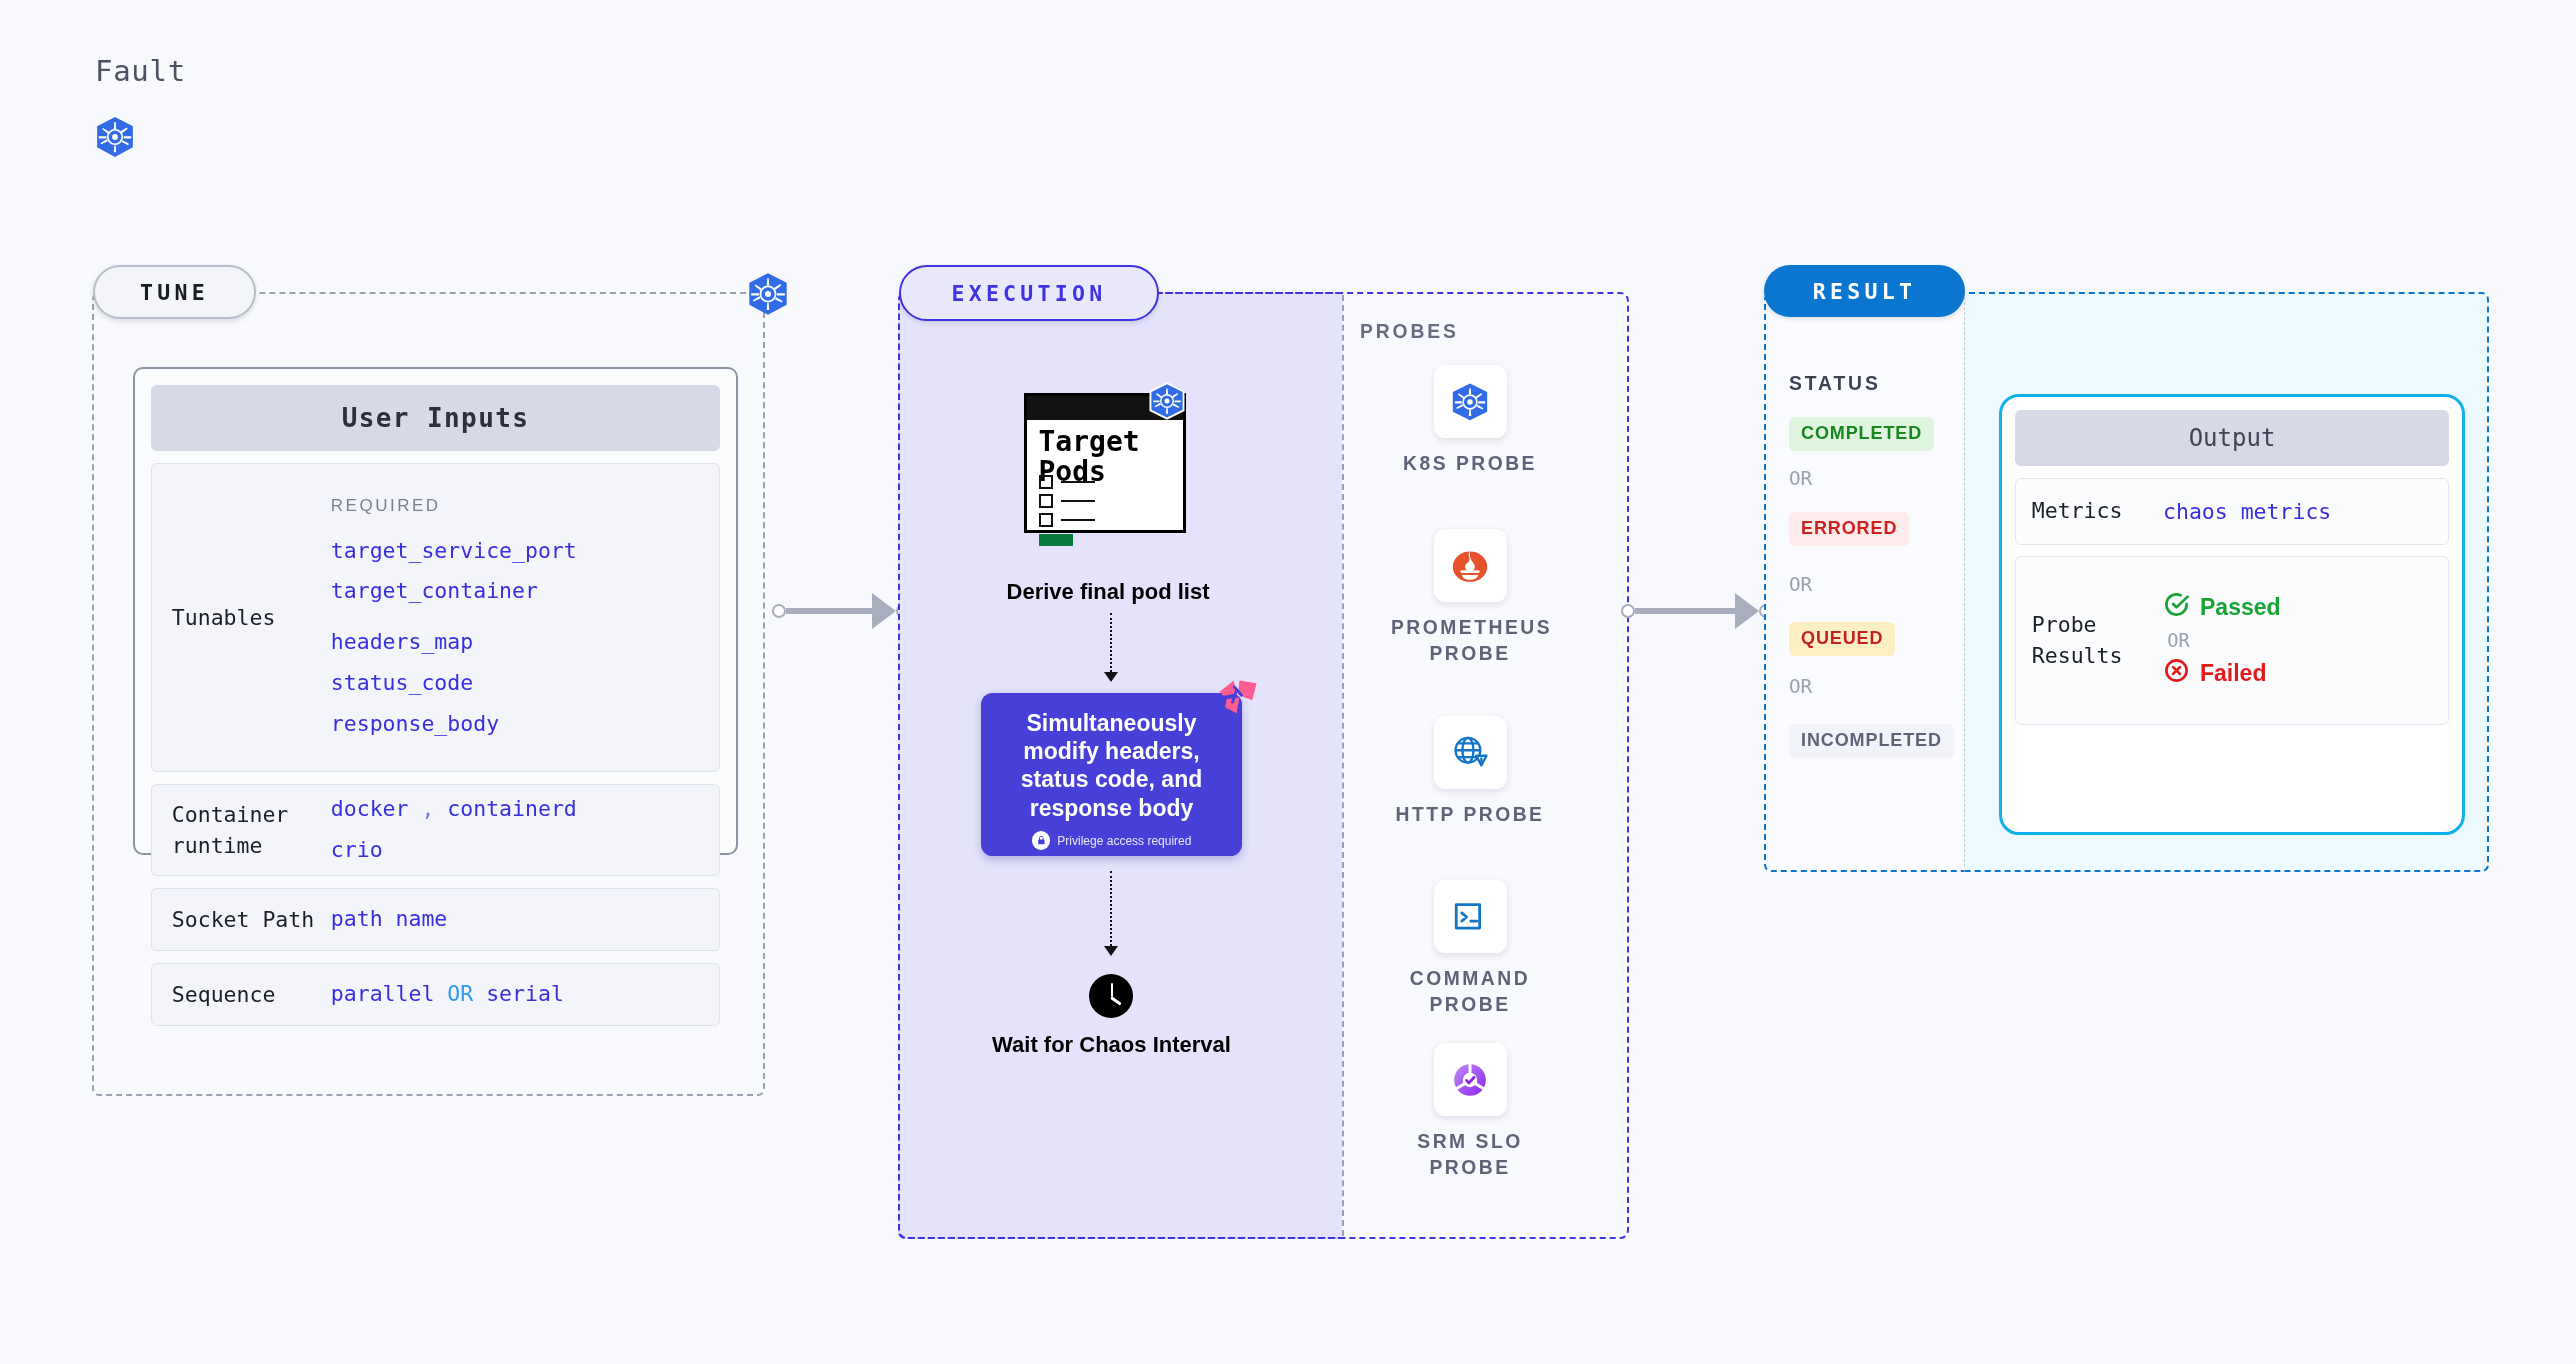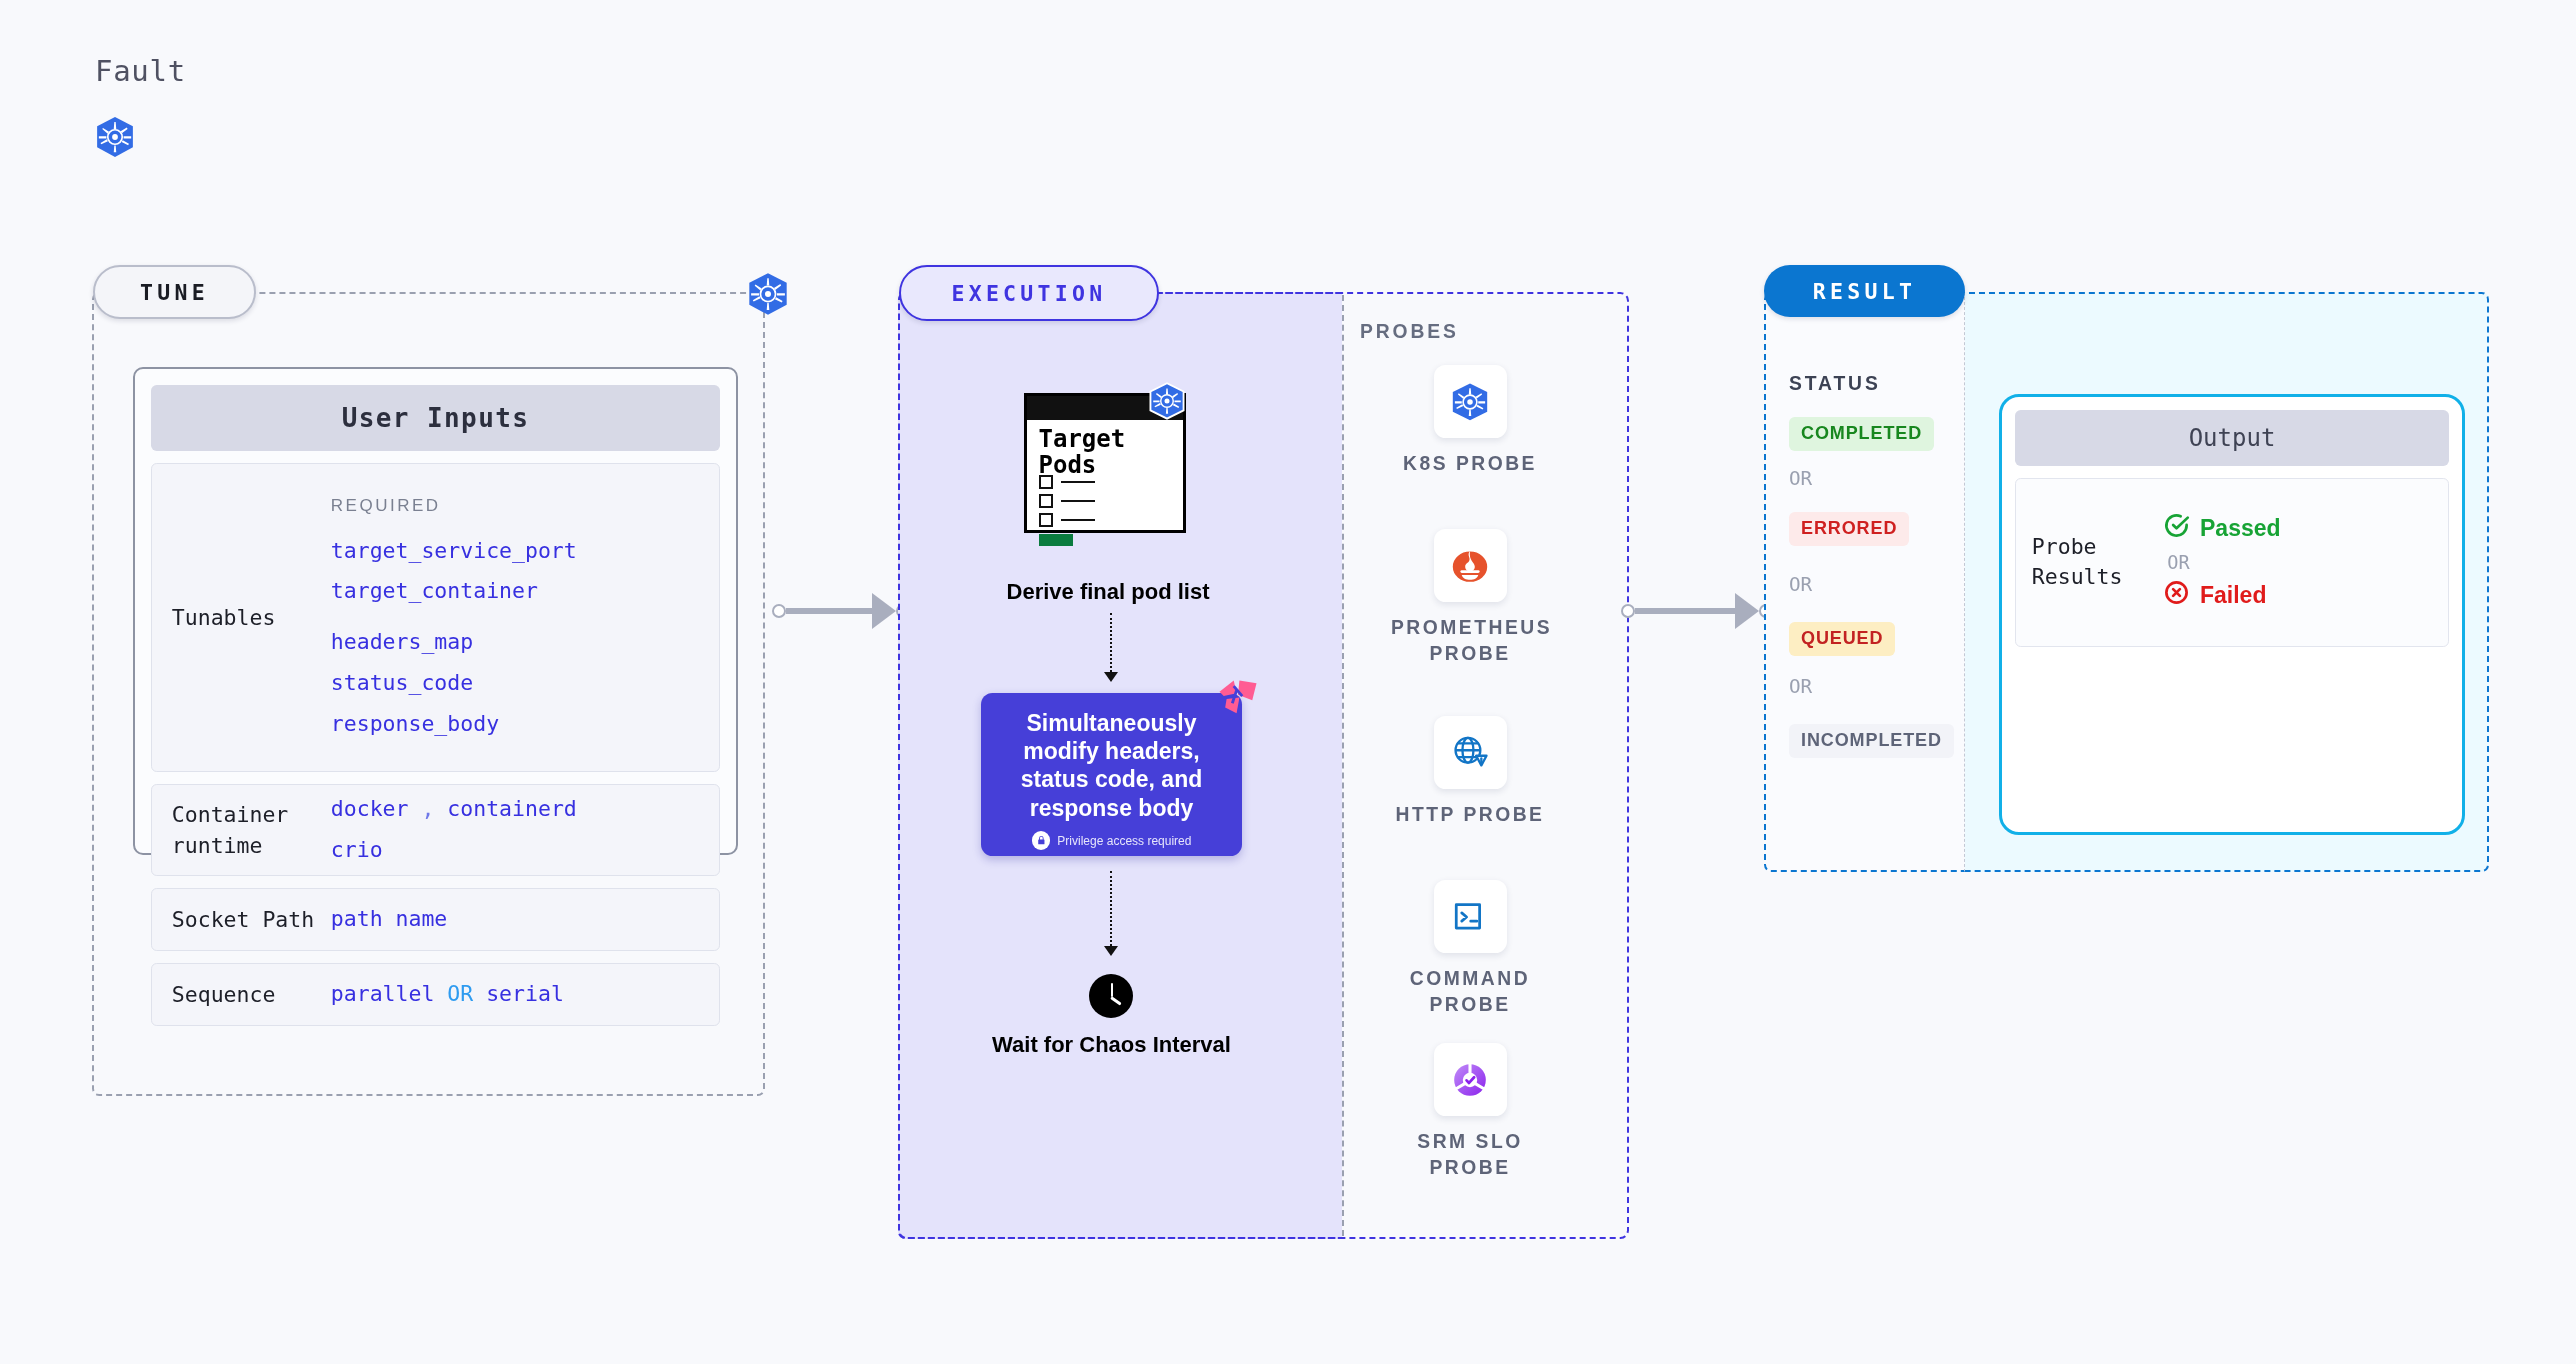--- a/index.html
+++ b/index.html
@@ -77,21 +77,21 @@
   }
   #exec-purple-edge{position:absolute;left:898px;top:292px;width:444px;height:947px;border:2.9px dashed #3f34e0;border-right:none;border-radius:7.2px 0 0 7.2px;box-sizing:border-box;}
   #exec-pill{left:899px;top:265px;width:256px;height:52px;background:#e9e8fd;border:2.9px solid #3f34e0;color:#3f34e0;font-size:21.5px;}
   #probes-sep{position:absolute;left:1342px;top:295px;width:0;height:941px;border-left:2.1px dashed #9aa0b0;}
   #probes-label{position:absolute;left:1360px;top:321px;font-size:19.3px;letter-spacing:2.9px;color:#666d80;font-weight:600;}
 
   
   #tp-wrap{position:absolute;left:1024px;top:381px;width:168px;height:152px;}
   #tp-card{position:absolute;left:0;top:11.5px;width:162px;height:140px;background:#fff;border:3.6px solid #000;box-sizing:border-box;}
   #tp-bar{position:absolute;left:0;top:0;width:100%;height:24px;background:#111;}
-  #tp-title{position:absolute;left:11.5px;top:31.5px;font-family:"DejaVu Sans Mono","Liberation Mono",monospace;font-weight:bold;font-size:24px;line-height:1.08;color:#000;}
+  #tp-title{position:absolute;left:11.5px;top:31.5px;font-family:"DejaVu Sans Mono","Liberation Mono",monospace;font-weight:bold;font-size:28px;line-height:1.08;color:#000;}
   .tp-line{position:absolute;display:flex;align-items:center;gap:7.9px;left:11.5px;}
   .tp-box{width:14.3px;height:14.3px;border:2.1px solid #111;box-sizing:border-box;}
   .tp-dash{width:34px;height:2.1px;background:#111;}
   #tp-green{position:absolute;left:11.5px;top:120px;width:34px;height:12px;background:#0a7b3e;}
   #tp-k8s{position:absolute;left:123px;top:0px;width:40px;height:40px;}
   #derive-lbl{position:absolute;left:964px;top:579px;width:288px;text-align:center;font-size:22px;font-weight:bold;color:#000;}
 
   .vconn{position:absolute;border-left:2.9px dotted #111;}
   .varrow{position:absolute;width:0;height:0;border-left:7.9px solid transparent;border-right:7.9px solid transparent;border-top:10.7px solid #111;}
 
@@ -401,20 +401,24 @@
 <div class="ortxt" style="top:467px">OR</div>
 <div class="badge" style="top:512px;background:#fdeaea;color:#cf2020;">ERRORED</div>
 <div class="ortxt" style="top:573px">OR</div>
 <div class="badge" style="top:622px;background:#fdeec3;color:#c22222;">QUEUED</div>
 <div class="ortxt" style="top:675px">OR</div>
 <div class="badge" style="top:724px;background:#f2f3f8;color:#5e6478;">INCOMPLETED</div>
 
 <div id="out-card">
   <div id="out-head">Output</div>
 
+  <div class="out-row" id="out-metrics">
+    <div class="lbl">Metrics</div>
+    <div class="val">chaos metrics</div>
+  </div>
 
   <div class="out-row" id="out-probe">
     <div class="lbl" style="white-space:pre-line">Probe
 Results</div>
     <div>
       <div class="pr-line" style="color:#17a335">
         <span>
           <svg width="27" height="27" viewBox="0 0 24 24" fill="none" stroke="#17a335" stroke-width="2.4" stroke-linecap="round" stroke-linejoin="round">
               <path d="M21 11.5V12a9 9 0 1 1-5.3-8.2"></path>
               <path d="M9 11.5l3 3L22 5"></path>

